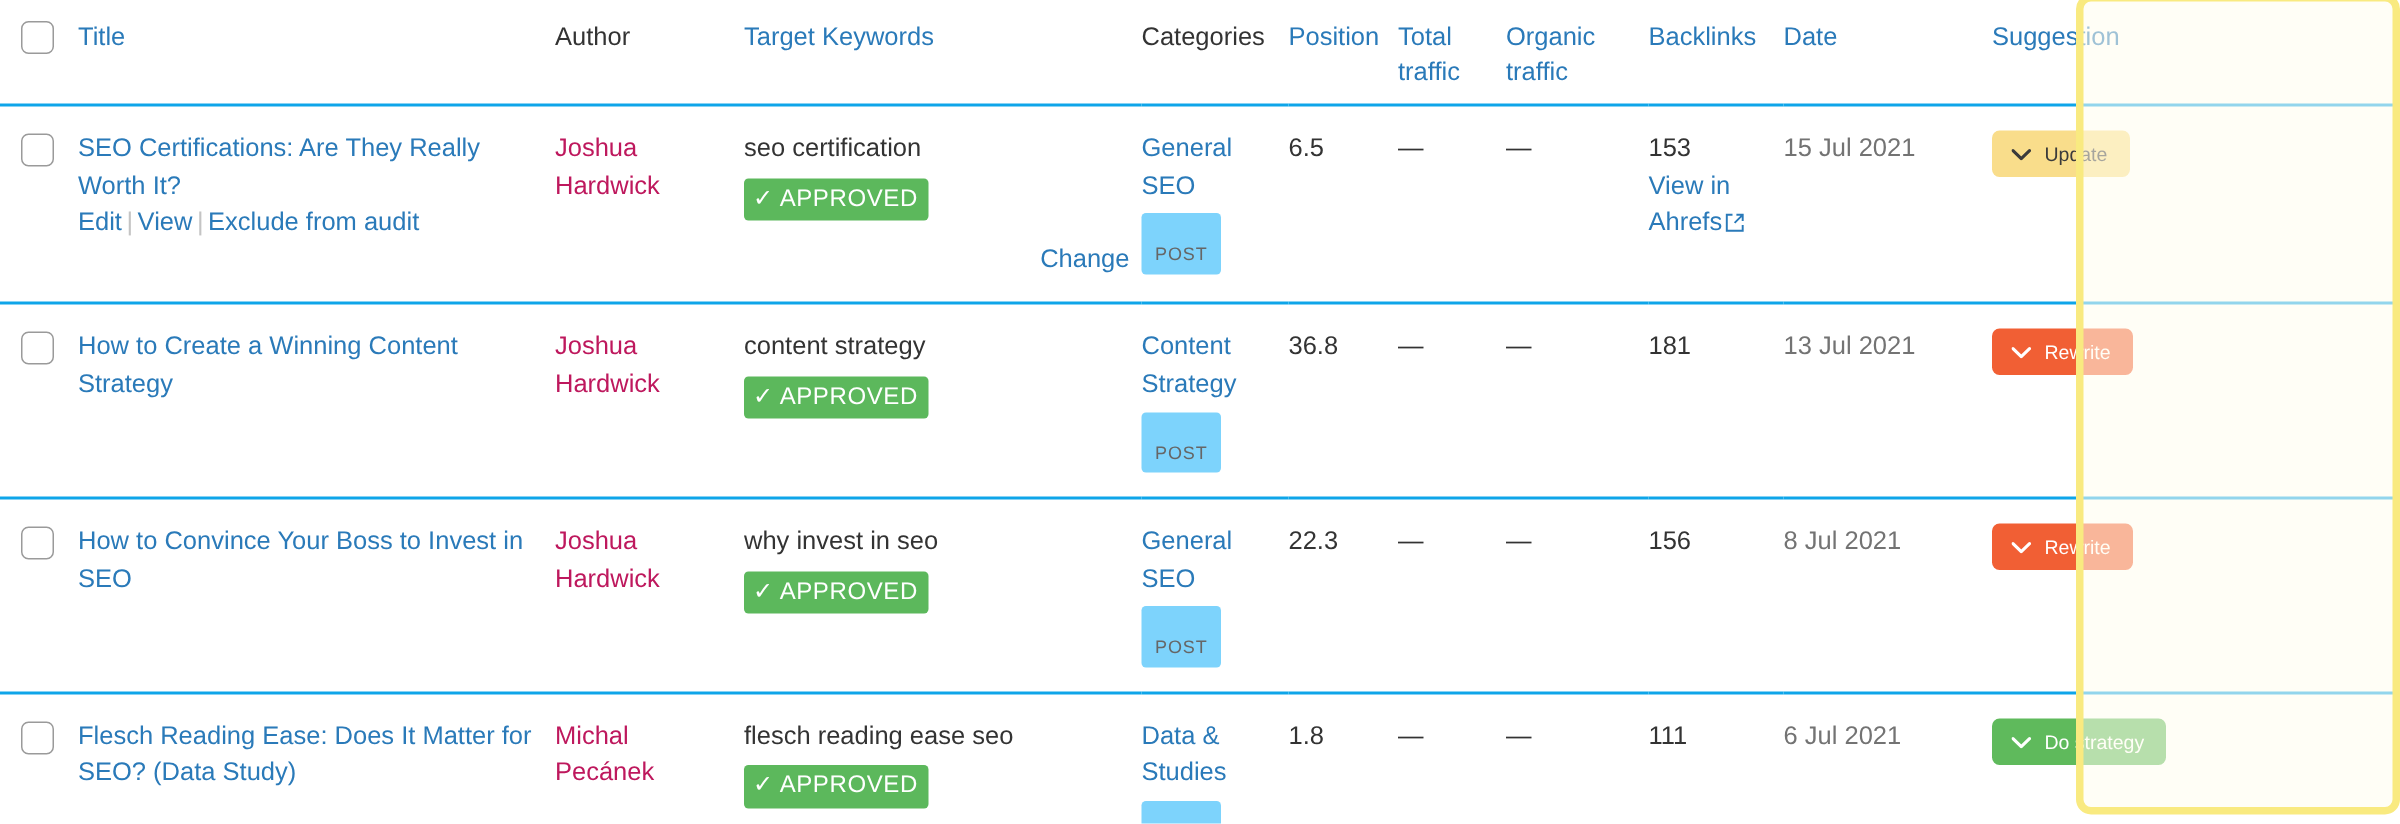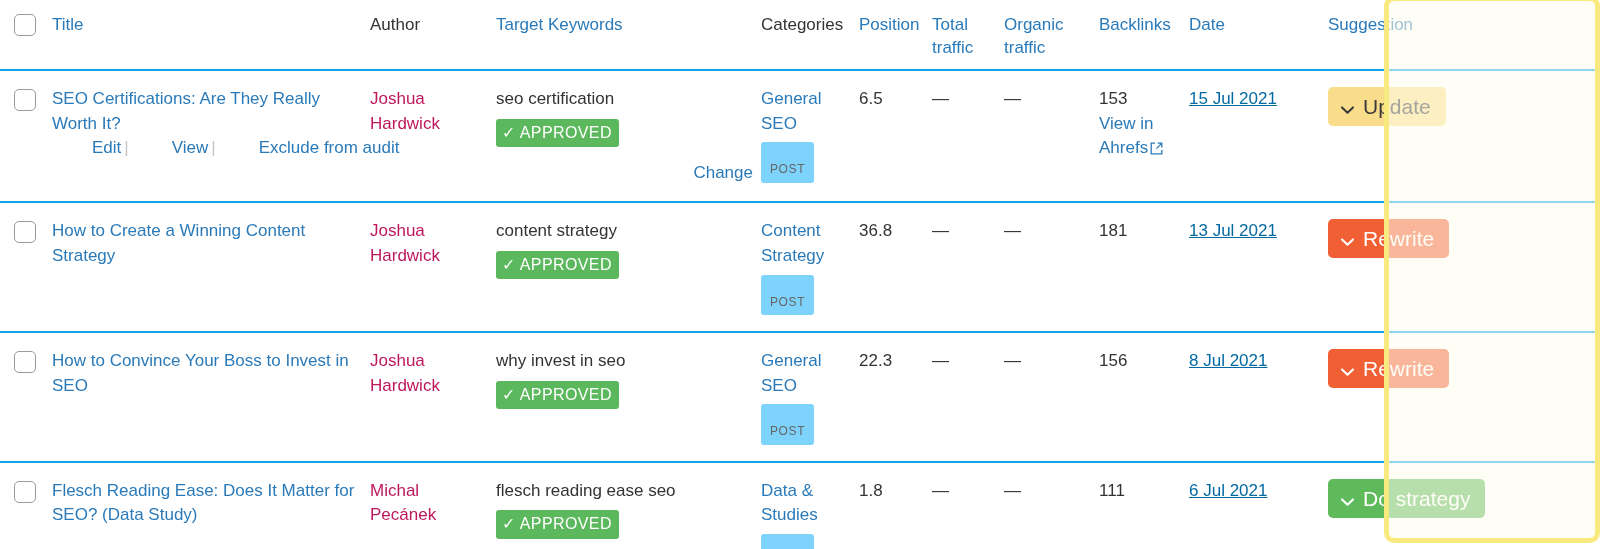--- a/index.html
+++ b/index.html
@@ -76,21 +76,20 @@
     margin-top: 2px;
     cursor: pointer;
     box-sizing: border-box;
   }
   thead .chk { margin-top: 0; }
 
   .link {
     color: #2a7ab9;
     text-decoration: none;
     cursor: pointer;
-    margin-left: 40px;
   }
   .title-link {
     color: #2a7ab9;
     display: block;
     cursor: pointer;
   }
   .row-actions {
     color: #2a7ab9;
     margin-top: 0;
     white-space: nowrap;
@@ -129,36 +128,36 @@
     color: #666666;
     font-size: 12px;
     letter-spacing: .6px;
     padding: 19px 9px 4px 9px;
     border-radius: 3px;
     margin-top: 6px;
   }
 
   .num { color: #333333; }
   .dash { color: #333333; }
-  .date { color: #0369a1; white-space: nowrap; text-decoration: underline; }
+  .date { color: #737373; white-space: nowrap; }
 
   .backlink-count { color: #333333; display: block; }
   .backlink-view { color: #2a7ab9; cursor: pointer; display: block; }
   .ext-ico { display: inline-block; vertical-align: -2px; margin-left: 2px; }
 
   
   .cell-sugg { padding-left: 22px; padding-right: 0; position: relative; }
   .btn {
     display: inline-flex;
     align-items: center;
     gap: 9px;
     border: none;
     border-radius: 5px;
     padding: 9px 15px 9px 13px;
-    font-size: 21px;
+    font-size: 13px;
     font-family: "Liberation Sans", sans-serif;
     cursor: pointer;
     white-space: nowrap;
     line-height: 1;
   }
   .btn .caret { display: inline-block; width: 13px; height: 8px; }
   .btn-update  { background: #f9dd8b; color: #3b3b3b; }
   .btn-rewrite { background: #f15f34; color: #ffffff; }
   .btn-donothing { background: #5fba5c; color: #ffffff; }
 

